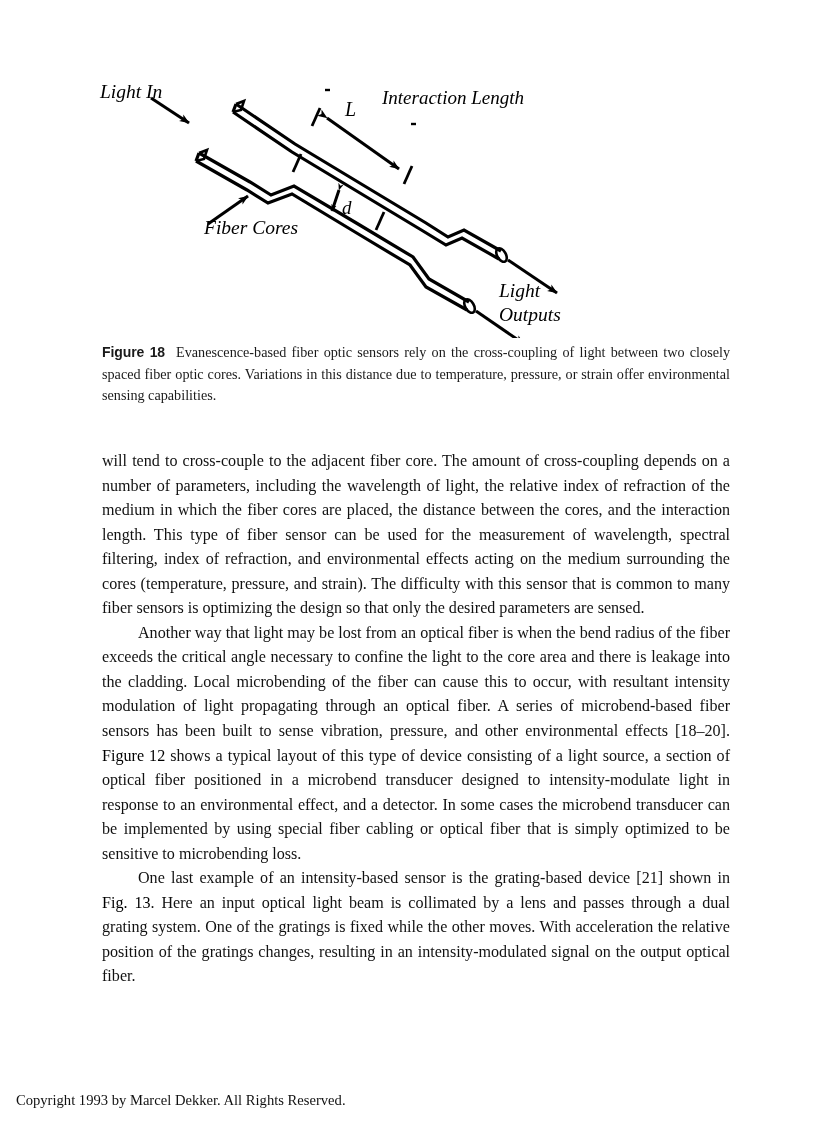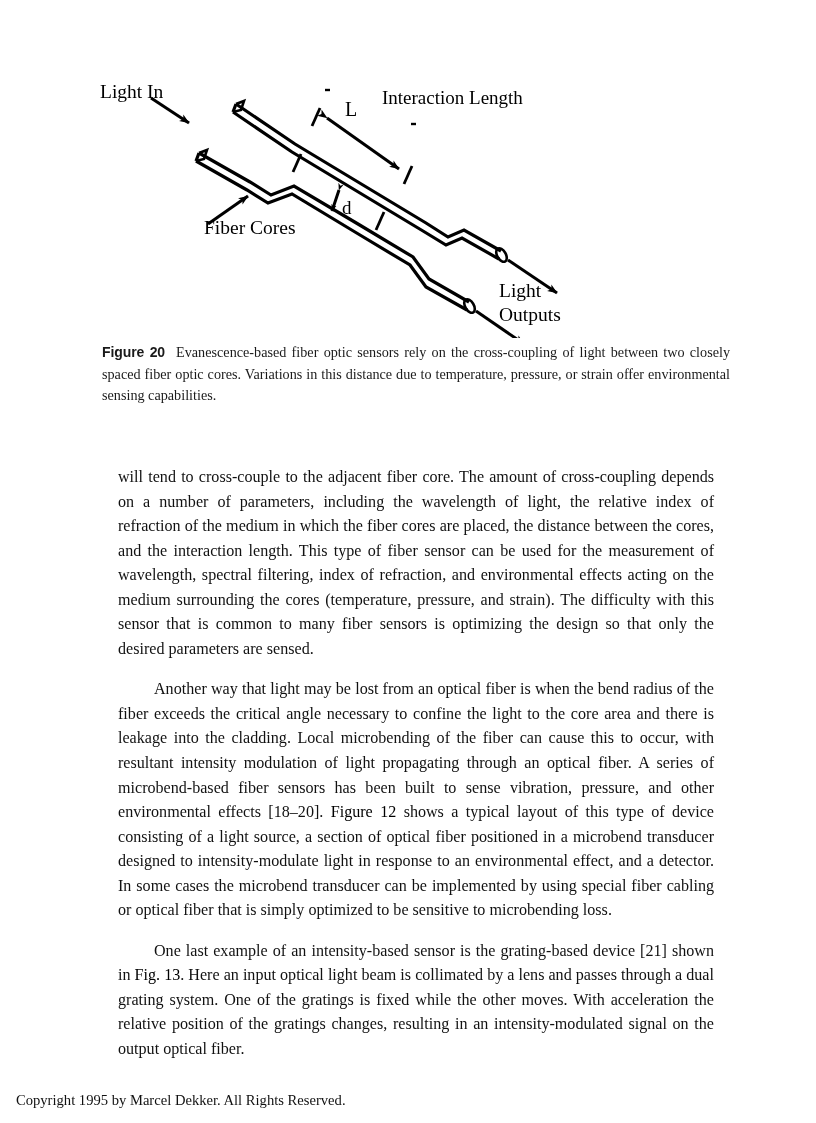--- a/index.html
+++ b/index.html
@@ -24,20 +24,21 @@
     height: 1123px;
   }
 
   
   .figure-block {
     position: absolute;
     left: 96px;
     top: 66px;
     width: 630px;
     height: 272px;
+    font-style: italic;
   }
   .figure-svg {
     display: block;
     width: 630px;
     height: 272px;
   }
 
   
   .caption {
     position: absolute;
@@ -64,21 +65,21 @@
     left: 102px;
     top: 449px;
     width: 628px;
     font-size: 16.1px;
     line-height: 24.55px;
     text-align: justify;
     text-justify: inter-word;
     color: #111111;
   }
   .body-text p {
-    margin: 16px;
+    margin: 0;
     text-indent: 0;
   }
   .body-text p.indented {
     text-indent: 36px;
   }
   .link {
     color: #000000;
   }
 
   
@@ -177,27 +178,27 @@
       <g>
         <line x1="380" y1="245" x2="428" y2="278" stroke="#000" stroke-width="3" marker-end="url(#arrHead)"></line>
       </g>
 
       <text x="403" y="231" font-family="Liberation Serif, DejaVu Serif, serif" font-size="19.5" fill="#000">Light</text>
       <text x="403" y="255" font-family="Liberation Serif, DejaVu Serif, serif" font-size="19.5" fill="#000">Outputs</text>
     </svg>
   </div>
 
   <div class="caption">
-    <span class="caption-label">Figure 20</span><span class="caption-gap"></span><span>Evanescence-based fiber optic sensors rely on the cross-coupling of light between two closely spaced fiber optic cores. Variations in this distance due to temperature, pressure, or strain offer environmental sensing capabilities.</span>
+    <span class="caption-label">Figure 18</span><span class="caption-gap"></span><span>Evanescence-based fiber optic sensors rely on the cross-coupling of light between two closely spaced fiber optic cores. Variations in this distance due to temperature, pressure, or strain offer environmental sensing capabilities.</span>
   </div>
 
   <div class="body-text">
 
     <p><span>will tend to cross-couple to the adjacent fiber core. The amount of cross-coupling depends on a number of parameters, including the wavelength of light, the relative index of refraction of the medium in which the fiber cores are placed, the distance between the cores, and the interaction length. This type of fiber sensor can be used for the measurement of wavelength, spectral filtering, index of refraction, and environmental effects acting on the medium surrounding the cores (temperature, pressure, and strain). The difficulty with this sensor that is common to many fiber sensors is optimizing the design so that only the desired parameters are sensed.</span></p>
 
     <p class="indented"><span>Another way that light may be lost from an optical fiber is when the bend radius of the fiber exceeds the critical angle necessary to confine the light to the core area and there is leakage into the cladding. Local microbending of the fiber can cause this to occur, with resultant intensity modulation of light propagating through an optical fiber. A series of microbend-based fiber sensors has been built to sense vibration, pressure, and other environmental effects [18–20]. </span><span class="link">Figure 12</span><span> shows a typical layout of this type of device consisting of a light source, a section of optical fiber positioned in a microbend transducer designed to intensity-modulate light in response to an environmental effect, and a detector. In some cases the microbend transducer can be implemented by using special fiber cabling or optical fiber that is simply optimized to be sensitive to microbending loss.</span></p>
 
     <p class="indented"><span>One last example of an intensity-based sensor is the grating-based device [21] shown in </span><span class="link">Fig. 13</span><span>. Here an input optical light beam is collimated by a lens and passes through a dual grating system. One of the gratings is fixed while the other moves. With acceleration the relative position of the gratings changes, resulting in an intensity-modulated signal on the output optical fiber.</span></p>
   </div>
 
-  <div class="footer">Copyright 1995 by Marcel Dekker. All Rights Reserved.</div>
+  <div class="footer">Copyright 1993 by Marcel Dekker. All Rights Reserved.</div>
 
 </div>
 
 </body></html>

